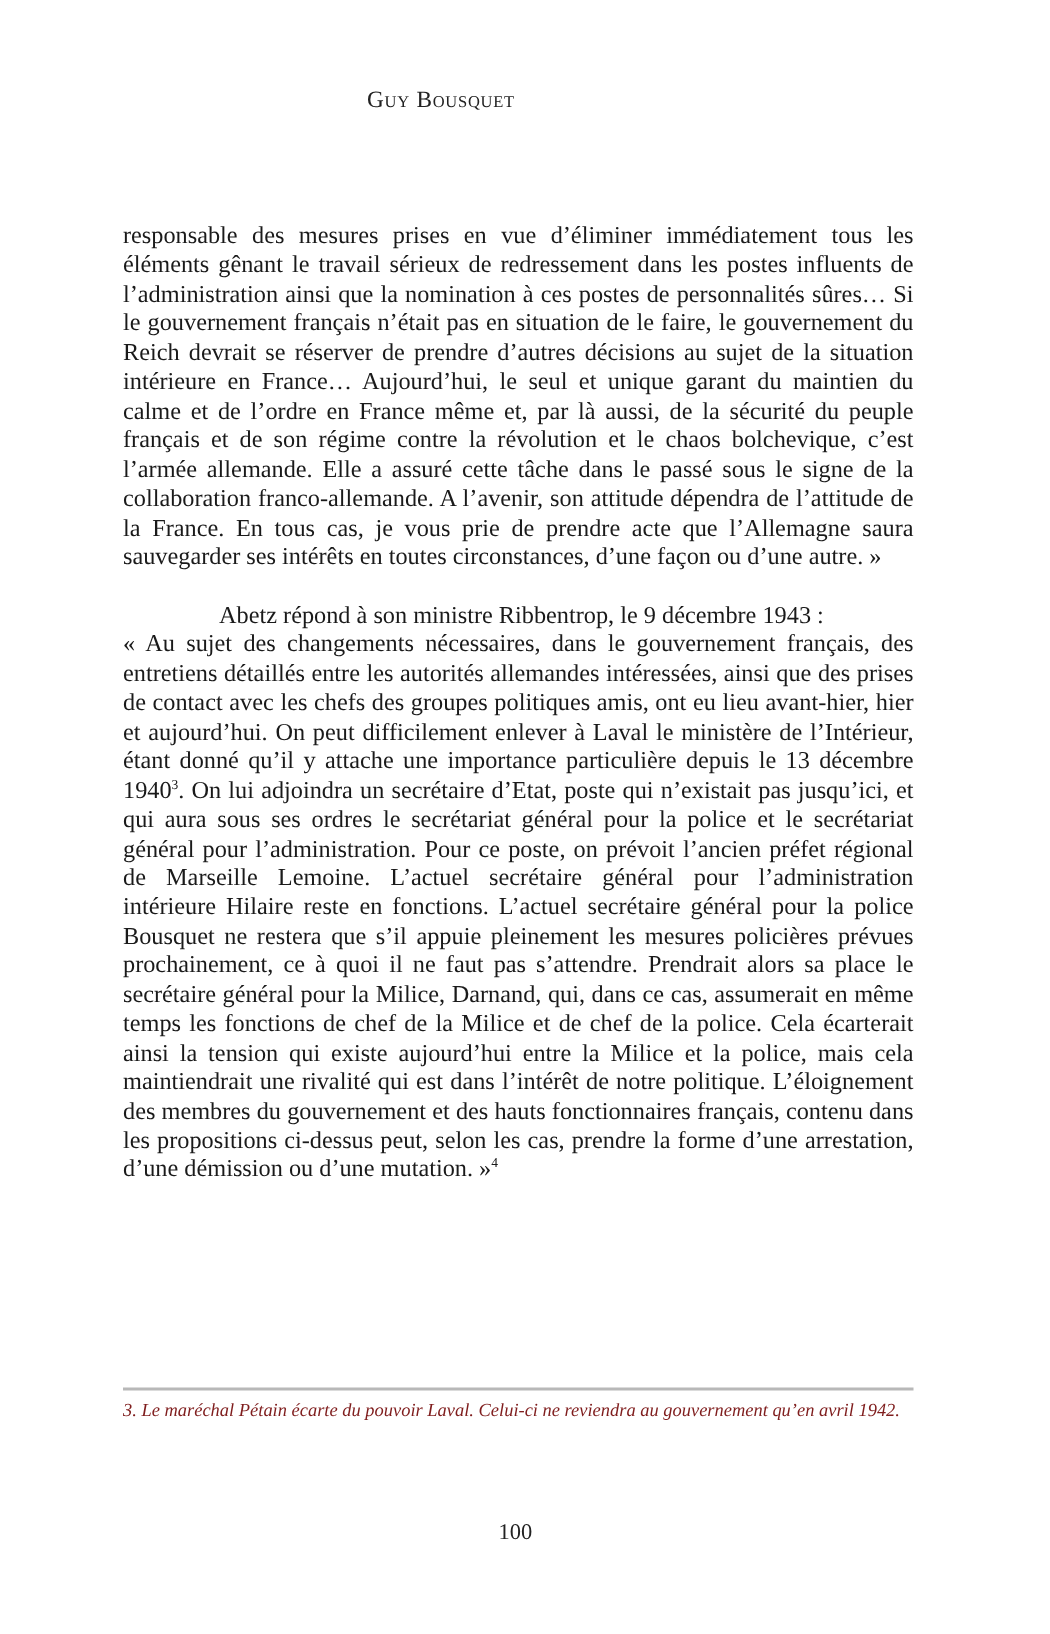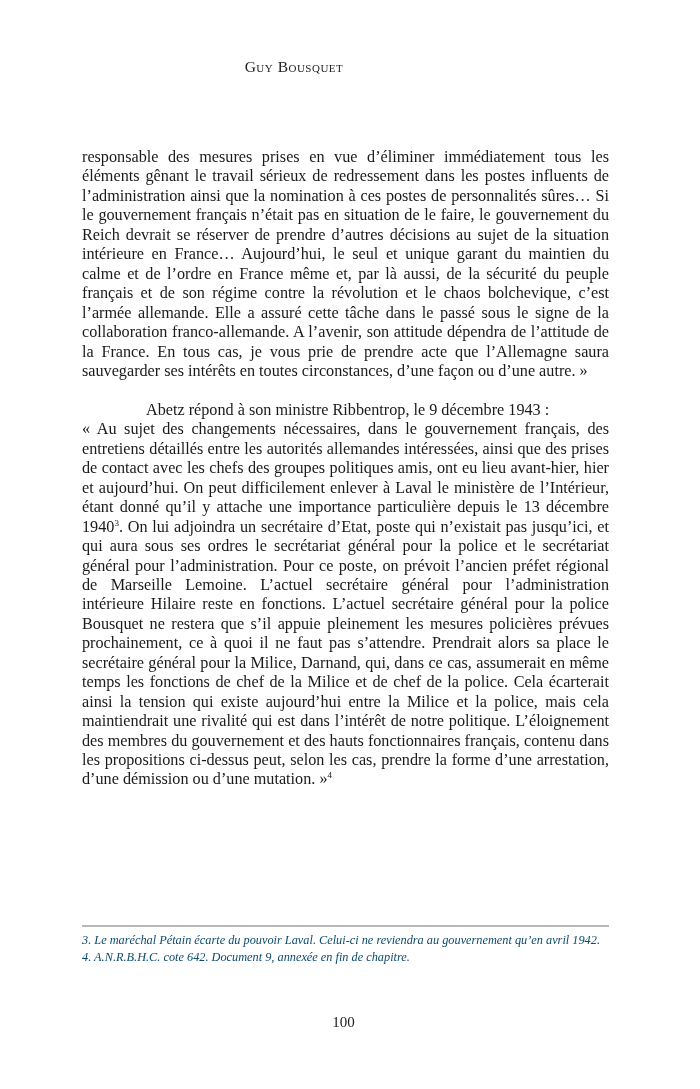--- a/index.html
+++ b/index.html
@@ -9,37 +9,36 @@
               font-size: 15.5px; font-variant: small-caps; letter-spacing: 0.5px; color: #222; }
     .body-text { position: absolute; left: 82px; width: 527px; top: 148px;
                  font-size: 16.2px; line-height: 19.45px; text-align: justify; }
     .body-text p { margin: 0; }
     .p1 { }
     .p2 { margin-top: 19.45px !important; text-indent: 64px; }
     sup { font-size: 9px; line-height: 0; vertical-align: 6px; }
     .fn-rule { position: absolute; left: 82px; width: 527px; top: 925px; height: 0;
                border-top: 2.5px solid #b8b8b8; }
     .footnotes { position: absolute; left: 82px; width: 540px; top: 932px;
-                 font-size: 12.3px; line-height: 17px; font-style: italic; color: #0c4a6e; }
+                 font-size: 12.3px; line-height: 17px; font-style: italic; color: #7f1d1d; }
     .footnotes div { white-space: nowrap; }
     .page-number { position: absolute; top: 1014px; left: 0; width: 687px; text-align: center;
                    font-size: 15px; color: #222; }
   </style>
 </head>
 <body>
 
 <div class="header">
   <span>Guy Bousquet</span>
 </div>
 
 <div class="body-text">
   <p class="p1">responsable des mesures prises en vue d’éliminer immédiatement tous les éléments gênant le travail sérieux de redressement dans les postes influents de l’administration ainsi que la nomination à ces postes de personnalités sûres… Si le gouvernement français n’était pas en situation de le faire, le gouvernement du Reich devrait se réserver de prendre d’autres décisions au sujet de la situation intérieure en France… Aujourd’hui, le seul et unique garant du maintien du calme et de l’ordre en France même et, par là aussi, de la sécurité du peuple français et de son régime contre la révolution et le chaos bolchevique, c’est l’armée allemande. Elle a assuré cette tâche dans le passé sous le signe de la collaboration franco-allemande. A l’avenir, son attitude dépendra de l’attitude de la France. En tous cas, je vous prie de prendre acte que l’Allemagne saura sauvegarder ses intérêts en toutes circonstances, d’une façon ou d’une autre. »</p>
   <p class="p2"><span>Abetz répond à son ministre Ribbentrop, le 9 décembre 1943 :</span><br><span>« Au sujet des changements nécessaires, dans le gouvernement français, des entretiens détaillés entre les autorités allemandes intéressées, ainsi que des prises de contact avec les chefs des groupes politiques amis, ont eu lieu avant-hier, hier et aujourd’hui. On peut difficilement enlever à Laval le ministère de l’Intérieur, étant donné qu’il y attache une importance particulière depuis le 13 décembre 1940</span><sup>3</sup><span>. On lui adjoindra un secrétaire d’Etat, poste qui n’existait pas jusqu’ici, et qui aura sous ses ordres le secrétariat général pour la police et le secrétariat général pour l’administration. Pour ce poste, on prévoit l’ancien préfet régional de Marseille Lemoine. L’actuel secrétaire général pour l’administration intérieure Hilaire reste en fonctions. L’actuel secrétaire général pour la police Bousquet ne restera que s’il appuie pleinement les mesures policières prévues prochainement, ce à quoi il ne faut pas s’attendre. Prendrait alors sa place le secrétaire général pour la Milice, Darnand, qui, dans ce cas, assumerait en même temps les fonctions de chef de la Milice et de chef de la police. Cela écarterait ainsi la tension qui existe aujourd’hui entre la Milice et la police, mais cela maintiendrait une rivalité qui est dans l’intérêt de notre politique. L’éloignement des membres du gouvernement et des hauts fonctionnaires français, contenu dans les propositions ci-dessus peut, selon les cas, prendre la forme d’une arrestation, d’une démission ou d’une mutation. »</span><sup>4</sup></p>
 </div>
 
 <div class="fn-rule"></div>
 
 <div class="footnotes">
   <div><span>3.</span> <span>Le maréchal Pétain écarte du pouvoir Laval. Celui-ci ne reviendra au gouvernement qu’en avril 1942.</span></div>
-  <div><span>4.</span> <span>A.N.R.B.H.C. cote 642. Document 9, annexée en fin de chapitre.</span></div>
 </div>
 
 <div class="page-number">100</div>
 
 </body></html>

